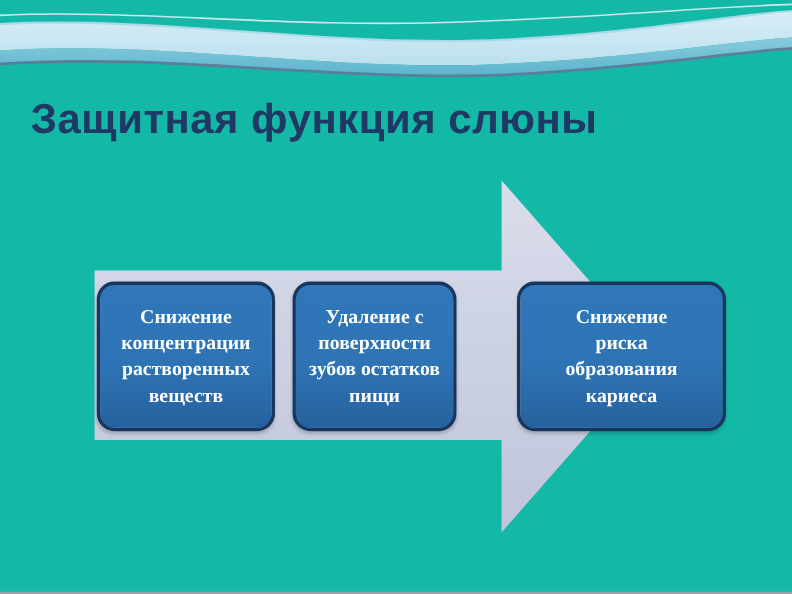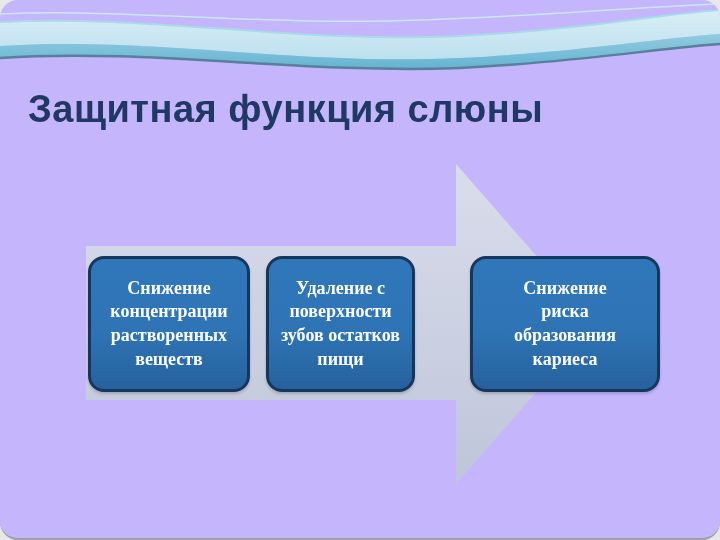--- a/index.html
+++ b/index.html
@@ -1,24 +1,23 @@
 <!DOCTYPE html>
 <html><head>
 <meta charset="utf-8">
 <style>
   html,body{margin:0;padding:0;background:#e8e8e8;}
   #slide{
     position:relative;
     width:720px;height:540px;
-    background:#c4b5fd;
+    background:#14b8a6;
     overflow:hidden;
     border-bottom:2px solid #9aa0a6;
     box-sizing:border-box;
     font-family:"Liberation Sans", sans-serif;
-    border-radius:18px;
   }
   
   #wave{position:absolute;top:0;left:0;width:720px;height:90px;}
   
   #title{
     position:absolute;left:28px;top:88px;
     font-size:38px;
     font-weight:600;
     color:#1F3864;
     letter-spacing:0.5px;

